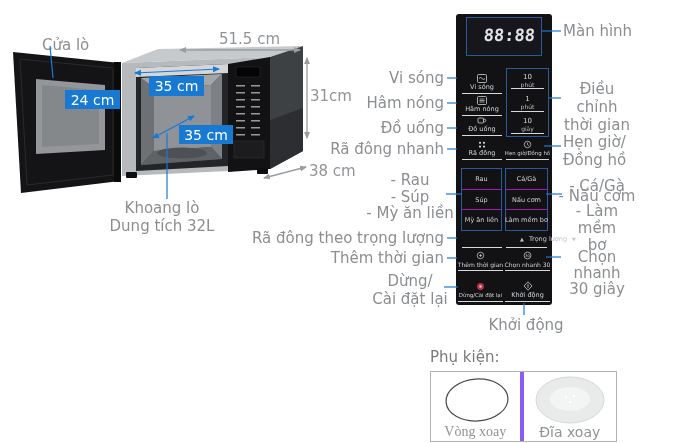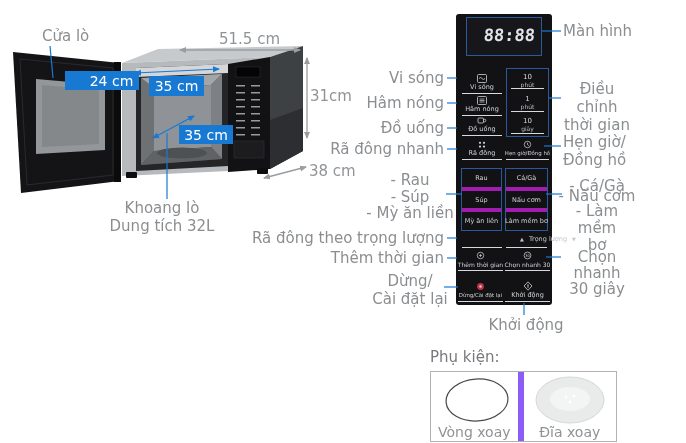--- a/index.html
+++ b/index.html
@@ -35,35 +35,35 @@
   .plab{font-size:6.5px;color:#ced2d6;line-height:7px;white-space:nowrap;}
   .plab.xs{font-size:5.4px;}
   .time-box{position:absolute;left:50px;top:54px;width:43px;height:69px;border:1px solid #2b5a9b;
         box-sizing:border-box;display:flex;flex-direction:column;}
   .tcell{position:relative;flex:1;display:flex;flex-direction:column;align-items:center;justify-content:center;}
   .tcell::after{content:'';position:absolute;left:4px;right:4px;bottom:2px;height:1px;background:#d8dbde;}
   .tval{font-size:7px;color:#d4d8db;line-height:8px;}
   .tunit{font-size:6px;color:#b9bdc1;line-height:7px;}
   .food-box{position:absolute;top:154px;height:63px;border:1px solid #2b5a9b;box-sizing:border-box;
         display:flex;flex-direction:column;}
-  .fcell{flex:1;display:flex;align-items:center;justify-content:center;border-bottom:4px solid #a21caf;}
+  .fcell{flex:1;display:flex;align-items:center;justify-content:center;border-bottom:1px solid #a21caf;}
   .fcell:last-child{border-bottom:none;}
   .flab{font-size:6.5px;color:#ced2d6;white-space:nowrap;}
   .wrow{position:absolute;left:0;top:221px;width:96px;display:flex;align-items:center;
         justify-content:center;gap:5px;padding-left:44px;}
   .tri{font-size:5px;color:#c3c7cb;line-height:6px;}
   .wlab{font-size:6.5px;color:#c3c7cb;line-height:8px;}
   .wul{position:absolute;top:233px;height:1px;background:#d8dbde;}
 
   
   #acc-heading{position:absolute;left:430px;top:348px;color:#77797c;font-size:15px;z-index:2;}
   #acc-box{position:absolute;left:430px;top:371px;width:185px;height:69px;border:1px solid #b2b2b2;
         display:flex;z-index:2;}
   .acc-cell{position:relative;width:50%;box-sizing:border-box;}
-  .acc-cell:first-child{border-right:6px solid #8b5cf6;}
+  .acc-cell:first-child{border-right:4px solid #8b5cf6;font-family:Liberation Serif, serif;}
   .acc-lab{position:absolute;left:0;right:0;bottom:1px;text-align:center;color:#8f9296;font-size:14px;}
 </style>
 </head>
 <body>
 
 <div id="stage">
 
   <svg id="scene" width="686" height="443" viewBox="0 0 686 443">
     <defs>
       <marker id="ag" markerWidth="8" markerHeight="8" refX="6" refY="3" orient="auto-start-reverse" markerUnits="userSpaceOnUse">
@@ -129,28 +129,28 @@
       <line x1="307" y1="58" x2="307" y2="138" marker-start="url(#ag)" marker-end="url(#ag)"></line>
       <line x1="264" y1="178" x2="306" y2="167" marker-start="url(#ag)" marker-end="url(#ag)"></line>
     </g>
 
     <g stroke="#1879d2" stroke-width="1.2">
       <line x1="135" y1="73" x2="219" y2="69" marker-start="url(#ab)" marker-end="url(#ab)"></line>
       <line x1="153" y1="138" x2="194" y2="116" marker-start="url(#ab)" marker-end="url(#ab)"></line>
     </g>
   </svg>
 
-  <div class="lbl" style="left:42px;top:27px;">Cửa lò</div>
+  <div class="lbl" style="left:42px;top:36px;">Cửa lò</div>
   <div class="lbl dim" style="left:219px;top:30px;">51.5 cm</div>
   <div class="lbl dim" style="left:310px;top:87px;">31cm</div>
   <div class="lbl dim" style="left:309px;top:162px;">38 cm</div>
   <div class="lbl" style="left:100px;top:199px;width:124px;text-align:center;line-height:18px;">Khoang lò
 Dung tích 32L</div>
 
-  <div class="chip" style="left:65px;top:71px;width:55px;height:19px;padding-left:19px;">24 cm</div>
+  <div class="chip" style="left:65px;top:90px;width:55px;height:19px;">24 cm</div>
   <div class="chip" style="left:149px;top:76px;width:55px;height:20px;">35 cm</div>
   <div class="chip" style="left:179px;top:125px;width:54px;height:19px;">35 cm</div>
 
   <div id="panel">
     <div class="disp">
       <span class="disp-digits">88:88</span>
     </div>
 
     <div class="pbtn" style="left:6px;top:54px;width:40px;height:23px;">
       <svg width="10" height="9" viewBox="0 0 10 9">

